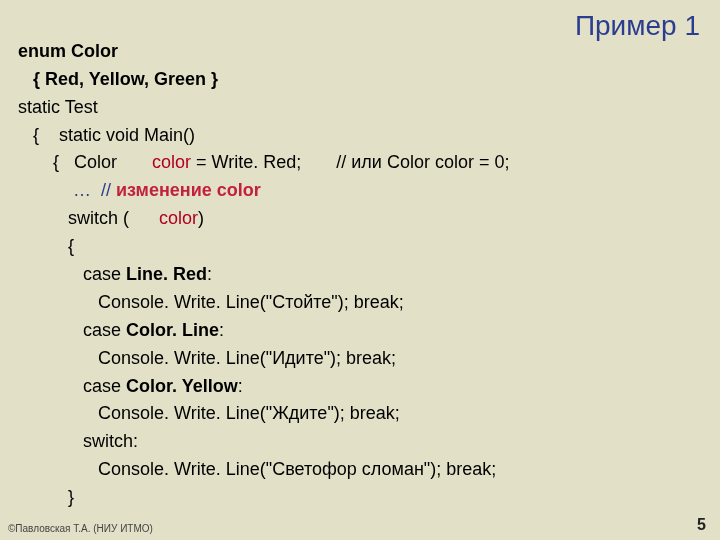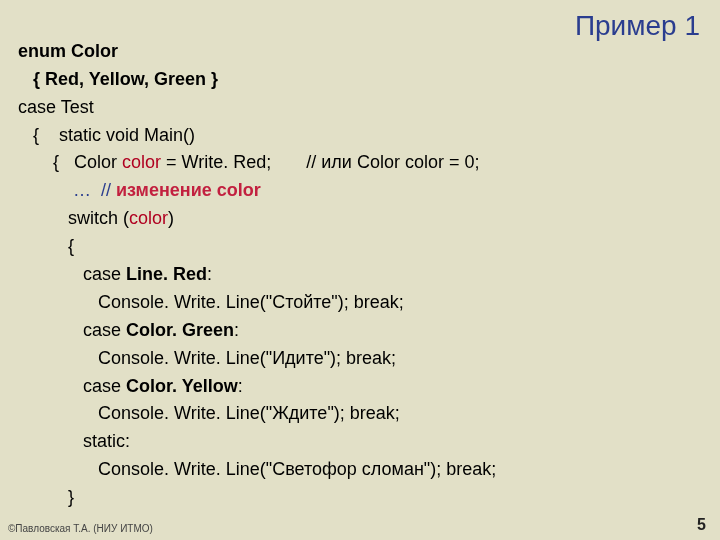--- a/index.html
+++ b/index.html
@@ -28,21 +28,21 @@
     font-size: 28px;
     color: #2a3d8f;
     font-weight: normal;
   }
   .code {
     line-height: 1.55;
     white-space: pre;
     font-family: Verdana, Geneva, sans-serif;
   }
   .b { font-weight: bold; margin-top: 17px; }
-  .kw-color { color: #b00020; }   
+  .kw-color { color: #b00020; margin-left: 30px; }   
   .kw-change { color: #c2203f; font-weight: bold; }  
   .blue { color: #2a3d8f; }
   .footer {
     position: absolute;
     left: 8px;
     bottom: 6px;
     font-size: 10px;
     color: #444;
   }
   .pagenum {
@@ -58,31 +58,31 @@
 </head>
 <body>
 
 <div class="slide">
 
   <div class="title">Пример 1</div>
 
   <div class="code">
 <span class="b">enum Color</span>
    <span class="b">{ Red, Yellow, Green }</span>
-<span>case Test</span>
+<span>static Test</span>
    <span>{    static void Main()</span>
        <span>{   Color </span><span class="kw-color">color</span><span> = Write. Red;</span>       <span>// или Color color = 0;</span>
            <span class="blue">…  // </span><span class="kw-change">изменение color</span>
           <span>switch (</span><span class="kw-color">color</span><span>)</span>
           <span>{</span>
              <span>case </span><span class="b">Line. Red</span><span>:</span>
                 <span>Console. Write. Line("Стойте"); break;</span>
-             <span>case </span><span class="b">Color. Green</span><span>:</span>
+             <span>case </span><span class="b">Color. Line</span><span>:</span>
                 <span>Console. Write. Line("Идите"); break;</span>
              <span>case </span><span class="b">Color. Yellow</span><span>:</span>
                 <span>Console. Write. Line("Ждите"); break;</span>
-             <span>static:</span>
+             <span>switch:</span>
                 <span>Console. Write. Line("Светофор сломан"); break;</span>
           <span>}</span></div>
 
   <div class="footer">©Павловская Т.А. (НИУ ИТМО)</div>
   <div class="pagenum">5</div>
 </div>
 
 </body></html>

